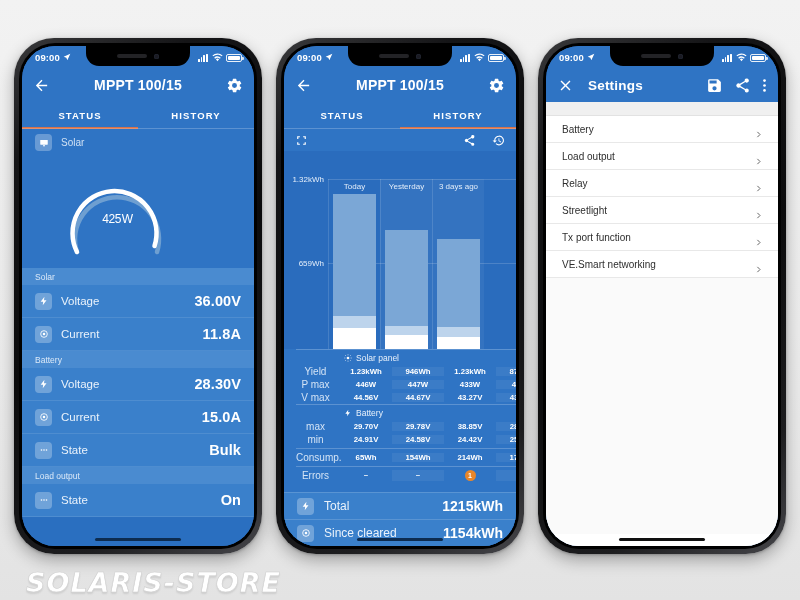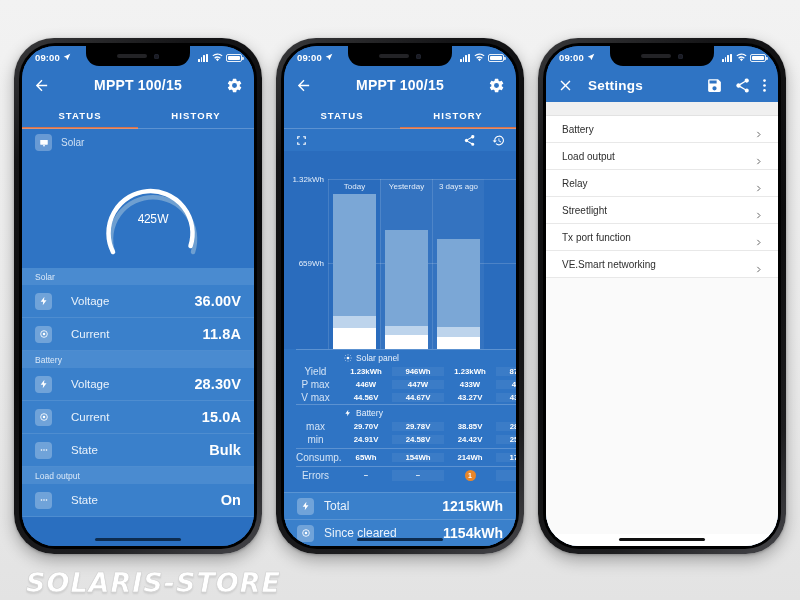--- a/index.html
+++ b/index.html
@@ -132,35 +132,35 @@
     width:17px;height:17px;border-radius:4px;
     background:rgba(255,255,255,.28);
     display:flex;align-items:center;justify-content:center;
     flex:0 0 17px;
   }
   .badge-ic svg{width:10px;height:10px;fill:#fff;}
 
   .gaugewrap {
     background:#2f74c4;
     height:112px;
-    display:flex;align-items:center;justify-content:center;
+    display:flex;align-items:center;
     position:relative;
     padding-left:29px;
   }
   .gauge { position:relative; width:132px; height:104px; }
   .gauge svg { width:100%; height:100%; display:block; }
   .gauge .val {
     position:absolute; top:52%; left:50%; transform:translate(-50%,-50%);
     color:#fff; font-size:27px; font-weight:400; letter-spacing:-.5px;
     white-space:nowrap;
   }
   .gauge .val span { font-size:12px; font-weight:400; margin-left:1px; }
 
   .drow {
-    display:flex; align-items:center; gap:19px;
+    display:flex; align-items:center; gap:9px;
     padding: 0 13px; height: 33px;
     background:#3a80cb;
     border-bottom:1px solid rgba(255,255,255,.10);
   }
   .drow .lbl { flex:1; font-size:11.5px; color:#eaf2fb; }
   .drow .val { font-size:14.5px; font-weight:700; color:#fff; letter-spacing:.1px; }
 
   
   .p2body { flex:1; background:#2f74c4; display:flex; flex-direction:column; overflow:hidden; }
   .charttools {

